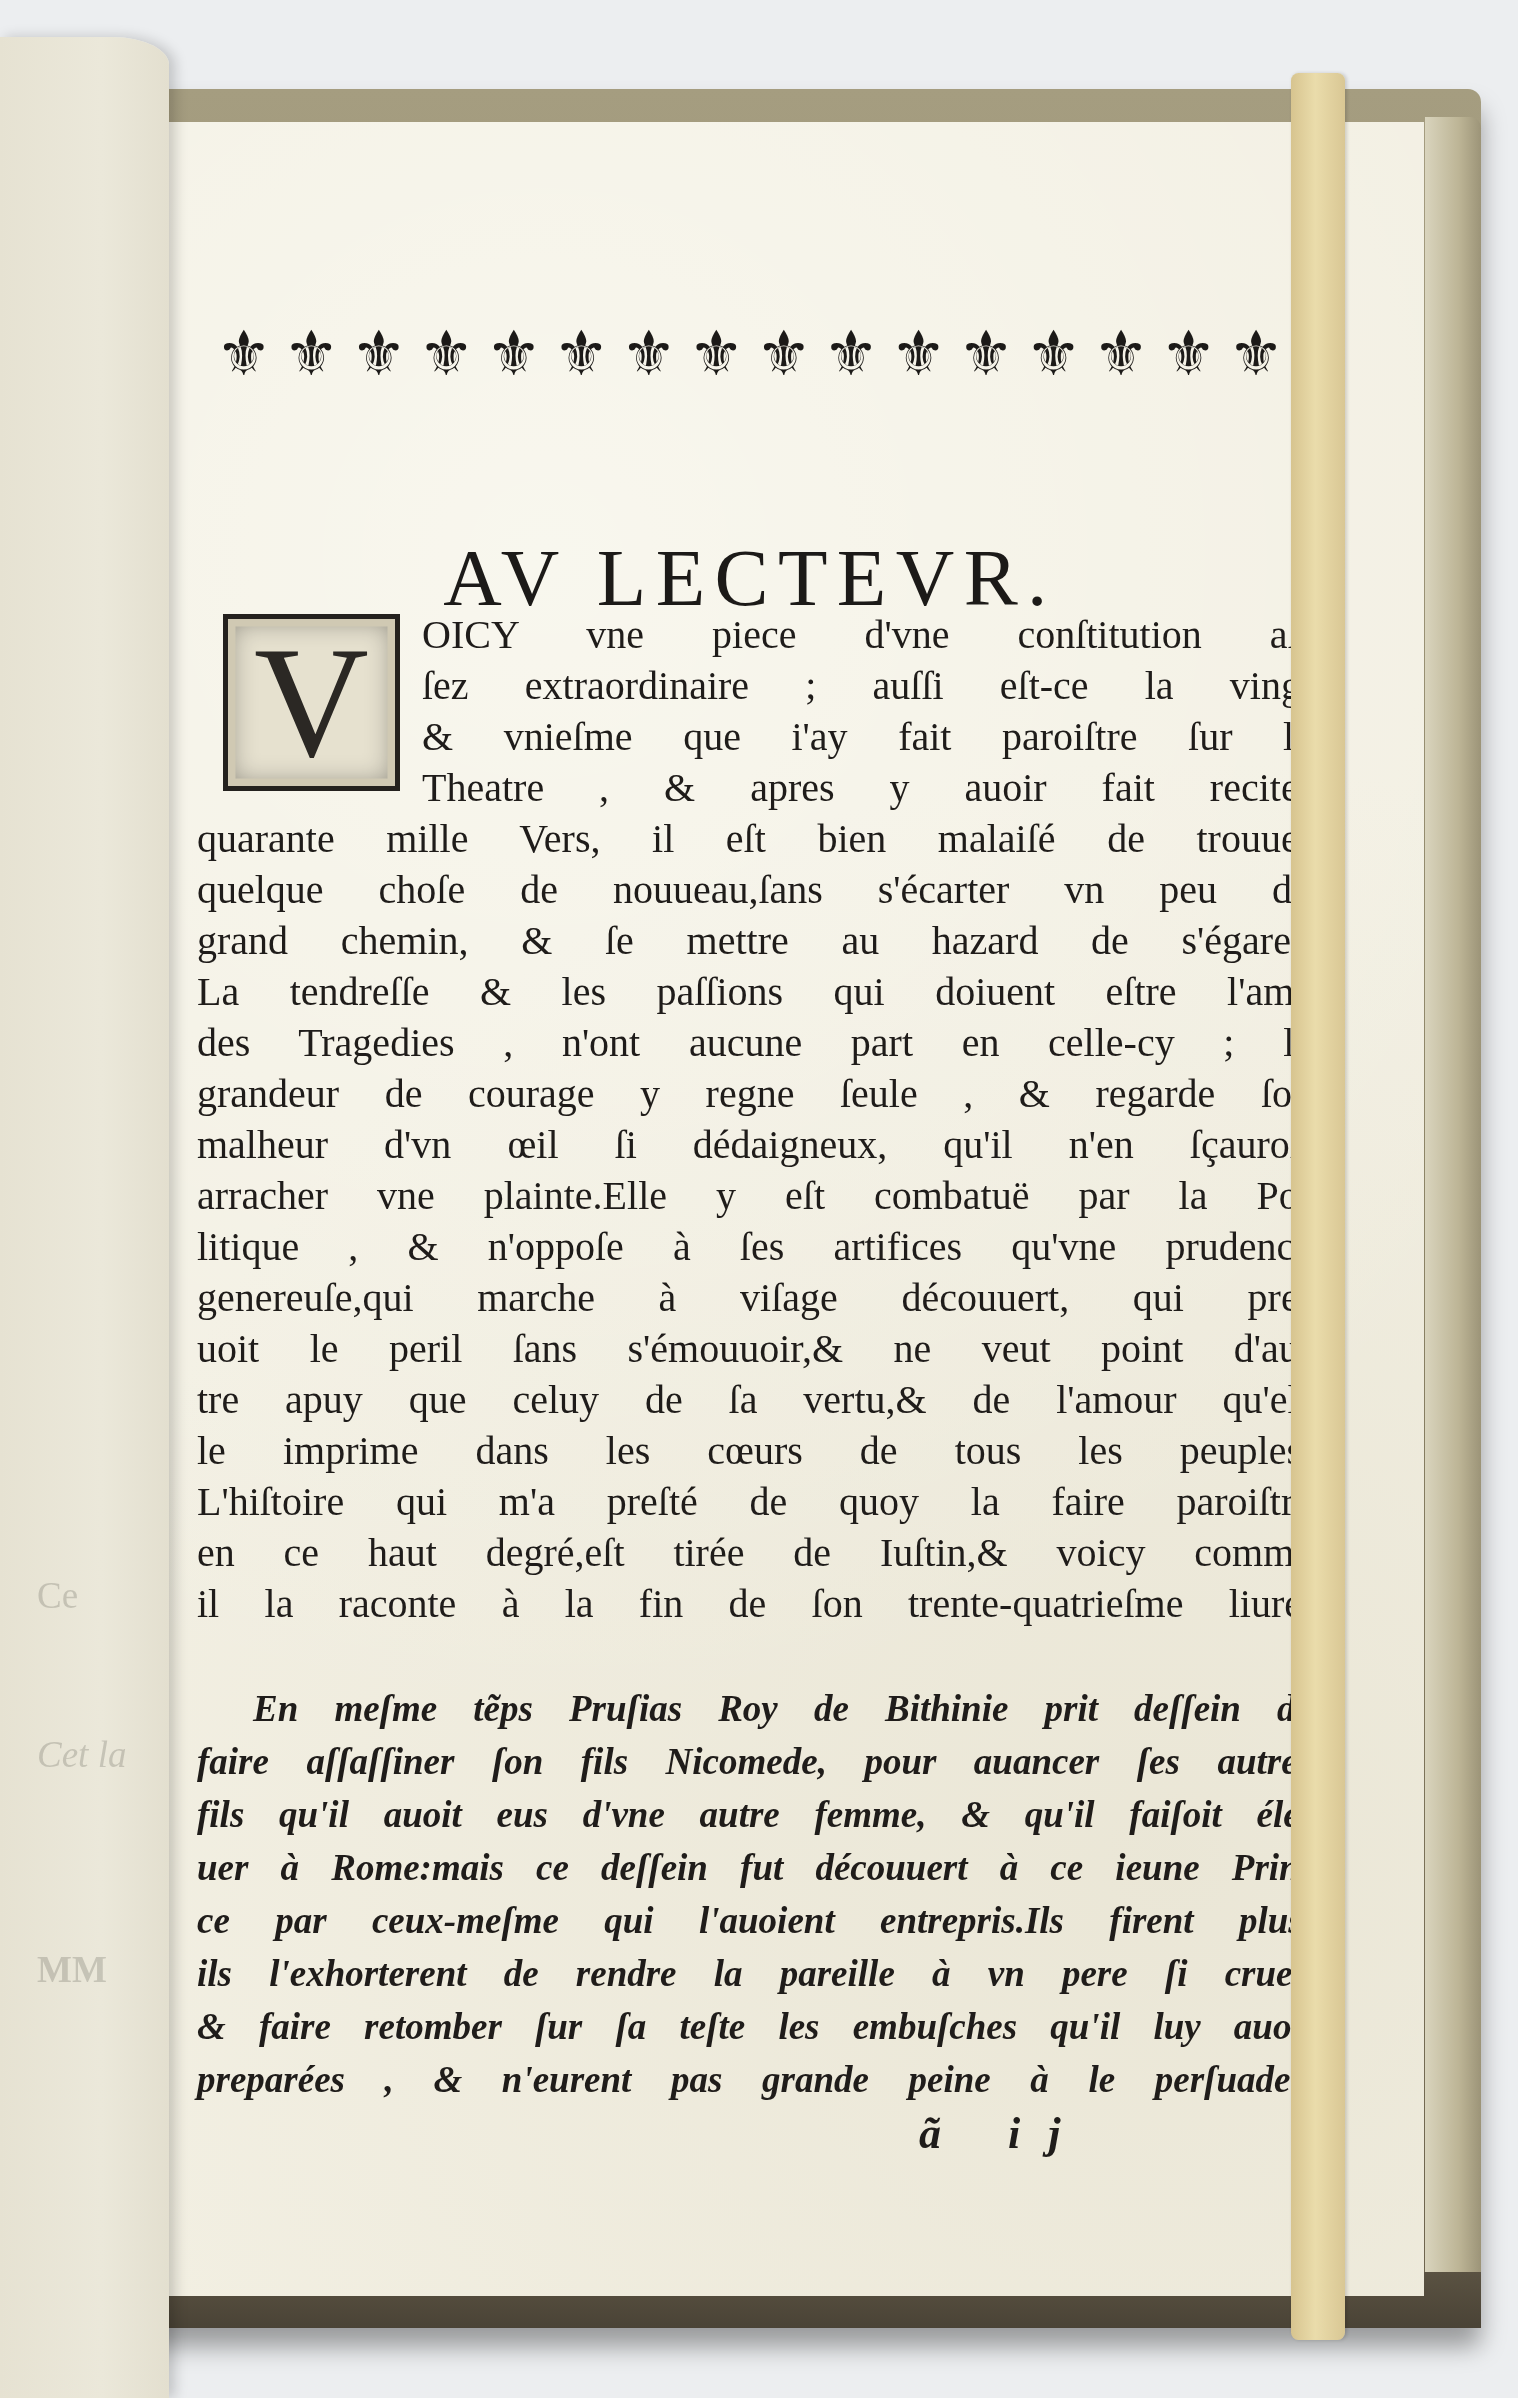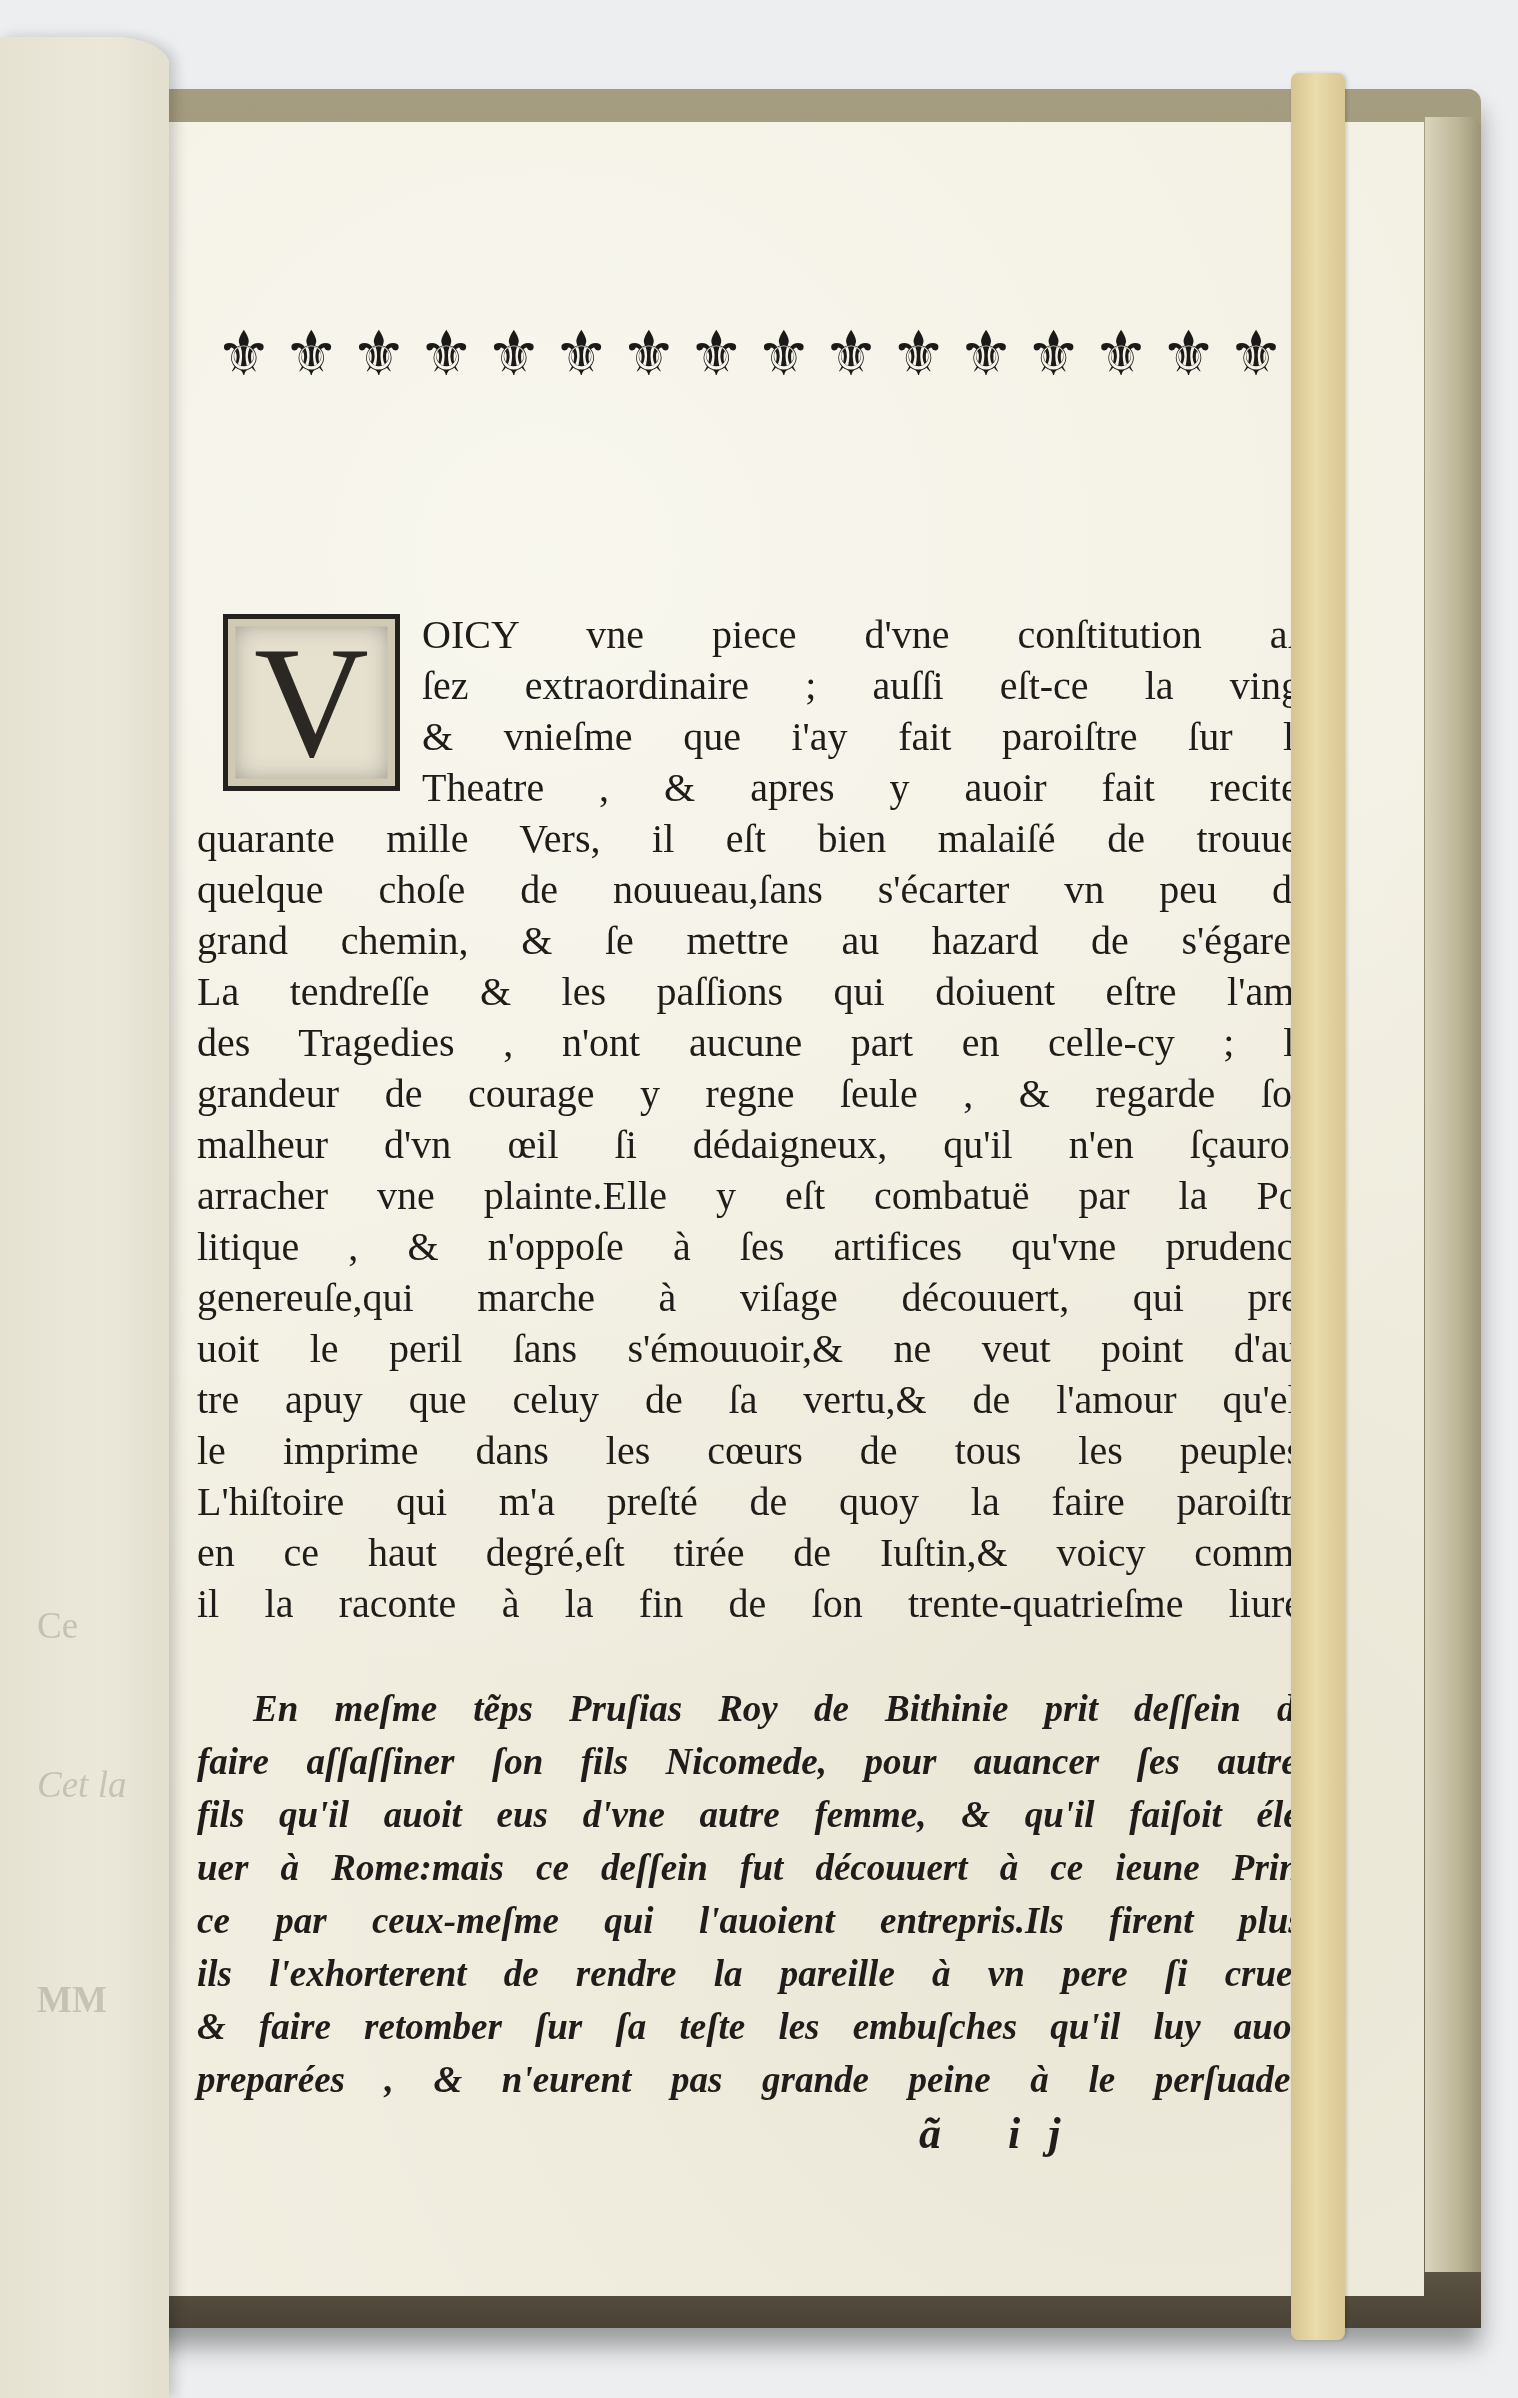--- a/index.html
+++ b/index.html
@@ -10,21 +10,21 @@
   }
   
   .left-page {
     position: absolute; left: 0; top: 37px; width: 169px; height: 2361px;
     background: linear-gradient(90deg, #e6e2d2 0%, #ebe8da 60%, #e3dfcf 100%);
     border-top-right-radius: 56px 28px;
     box-shadow: 5.6px 0 13px rgba(0,0,0,0.18);
     z-index: 3;
   }
   .left-page .ghost {
-    position: absolute; color: rgba(70,70,60,0.22); font-size: 37px; left: 37px; margin-top: 30px;
+    position: absolute; color: rgba(70,70,60,0.22); font-size: 37px; left: 37px;
   }
   
   .cover {
     position: absolute; left: 141px; top: 89px; width: 1340px; height: 2239px;
     background: linear-gradient(180deg, #a59d80 0%, #8c8466 50%, #6c624c 100%);
     border-radius: 5.6px 13px 9.4px 5.6px;
     box-shadow: 0 19px 24px rgba(0,0,0,0.35);
     z-index: 1;
   }
   .cover-edge-right {
@@ -121,20 +121,21 @@
     <span>⚜</span>
     <span>⚜</span>
     <span>⚜</span>
     <span>⚜</span>
     <span>⚜</span>
     <span>⚜</span>
     <span>⚜</span>
     <span>⚜</span>
   </div>
 
+  <h1 class="heading">AV LECTEVR.</h1>
 
   <div class="dropcap">V</div>
 
   <div class="body-text">
     <span class="line indent">OICY vne piece d'vne conſtitution aſ-</span>
     <span class="line indent">ſez extraordinaire ; auſſi eſt-ce la vingt</span>
     <span class="line indent">&amp; vnieſme que i'ay fait paroiſtre ſur le</span>
     <span class="line indent">Theatre , &amp; apres y auoir fait reciter</span>
     <span class="line">quarante mille Vers, il eſt bien malaiſé de trouuer</span>
     <span class="line">quelque choſe de nouueau,ſans s'écarter vn peu du</span>

